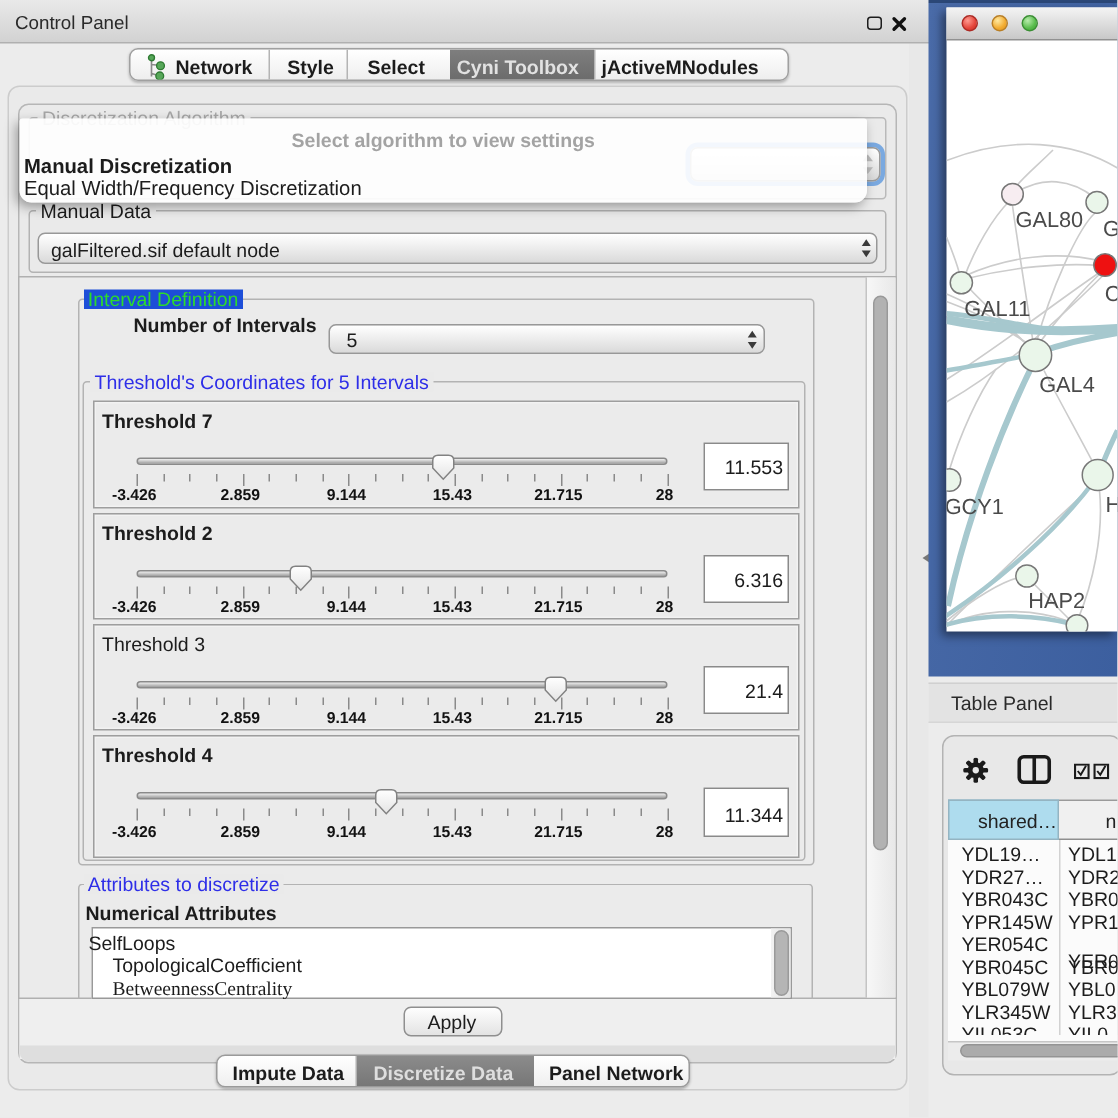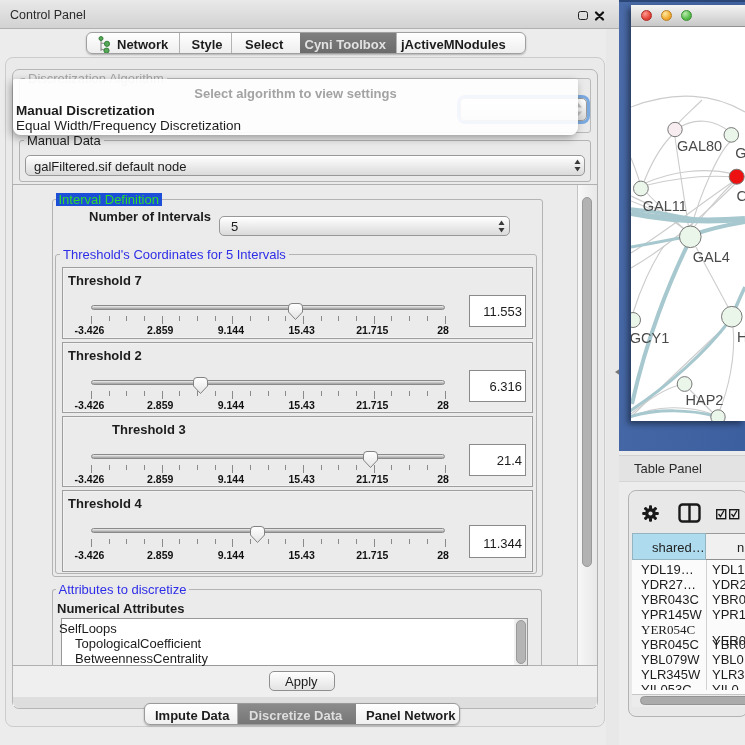--- a/index.html
+++ b/index.html
@@ -157,21 +157,21 @@
       <linearGradient id="g341.5" x1="0" y1="0" x2="0" y2="1">
         <stop offset="0" stop-color="#ffffff"></stop>
         <stop offset="1" stop-color="#e4e4e4"></stop>
       </linearGradient>
     </defs>
     <path d="M1.5 5 Q1.5 1.5 5 1.5 L12 1.5 Q15.5 1.5 15.5 5 L15.5 10 L8.5 17.5 L1.5 10 Z" fill="url(#g341.5)" stroke="#828282" stroke-width="1"></path>
   </svg>
 <div class="abs" style="left:469px;top:369.5px;width:56.5px;height:32px;background:#ffffff;border:1px solid #8a8a8a;"></div>
 <div class="abs t13" style="left:469px;top:379.5px;width:53px;text-align:right;">6.316</div>
 <div class="abs" style="left:62px;top:415.5px;width:471px;height:71.5px;border:1px solid #9e9e9e;box-shadow:inset 0 0 0 1px #f2f2f2;"></div>
-<div class="abs t13" style="left:68px;top:422.5px;font-weight:bold;margin-left:44px;">Threshold 3</div>
+<div class="abs t13" style="left:68px;top:422.5px;font-weight:normal;">Threshold 3</div>
 <div class="abs" style="left:91px;top:453.5px;width:353.5px;height:5px;border:1px solid #8a8a8a;border-radius:2.5px;background:linear-gradient(#efefef,#9e9e9e);"></div>
 <div class="abs" style="left:91px;top:464.5px;width:1px;height:8px;background:#8a8a8a;"></div>
 <div class="abs" style="left:108.675px;top:464.5px;width:1px;height:5px;background:#8a8a8a;"></div>
 <div class="abs" style="left:126.35px;top:464.5px;width:1px;height:5px;background:#8a8a8a;"></div>
 <div class="abs" style="left:144.025px;top:464.5px;width:1px;height:5px;background:#8a8a8a;"></div>
 <div class="abs" style="left:161.7px;top:464.5px;width:1px;height:8px;background:#8a8a8a;"></div>
 <div class="abs" style="left:179.375px;top:464.5px;width:1px;height:5px;background:#8a8a8a;"></div>
 <div class="abs" style="left:197.05px;top:464.5px;width:1px;height:5px;background:#8a8a8a;"></div>
 <div class="abs" style="left:214.72500000000002px;top:464.5px;width:1px;height:5px;background:#8a8a8a;"></div>
 <div class="abs" style="left:232.4px;top:464.5px;width:1px;height:8px;background:#8a8a8a;"></div>
@@ -246,21 +246,21 @@
 <div class="abs" style="left:469px;top:525px;width:56.5px;height:33px;background:#ffffff;border:1px solid #8a8a8a;"></div>
 <div class="abs t13" style="left:469px;top:537px;width:53px;text-align:right;">11.344</div>
 
 <div class="abs" style="left:52px;top:589px;width:490px;height:77px;border:1px solid #b3b3b3;border-top-right-radius:3px;border-top-left-radius:3px;border-bottom:none;"></div>
 <div class="abs t13" style="left:55.5px;top:583px;color:#2e2ee8;background:#eaeaea;padding:0 3px;">Attributes to discretize</div>
 <div class="abs t13" style="left:57px;top:602px;font-weight:bold;">Numerical Attributes</div>
 
 <div class="abs" style="left:61px;top:618px;width:467px;height:48px;background:#ffffff;border:1px solid #999999;"></div>
 <div class="abs t13" style="left:59px;top:622px;">SelfLoops</div>
 <div class="abs t13" style="left:75px;top:637px;">TopologicalCoefficient</div>
-<div class="abs t13" style="left:75px;top:652px;">BetweennessCentrality</div>
+<div class="abs t13" style="left:75px;top:652px;font-family:Liberation Serif, serif;">BetweennessCentrality</div>
 
 <div class="abs" style="left:514px;top:619px;width:13px;height:46px;background:linear-gradient(90deg,#f2f2f2,#e4e4e4);"></div>
 <div class="abs" style="left:515.5px;top:620px;width:10px;height:44px;background:#b5b5b5;border:1px solid #9a9a9a;border-radius:5px;"></div>
 
 <div class="abs" style="left:577px;top:185px;width:20px;height:480px;background:linear-gradient(90deg,#f7f7f7,#e8e8e8);border-left:1px solid #c4c4c4;"></div>
 <div class="abs" style="left:582px;top:197px;width:10px;height:370px;background:#b2b2b2;border:1px solid #999999;border-radius:5px;"></div>
 
 <div class="abs" style="left:13px;top:666px;width:584px;height:40px;background:#efefef;"></div>
 <div class="abs" style="left:13px;top:697px;width:584px;height:11px;background:#dedede;border-radius:0 0 7px 7px;"></div>
 <div class="abs" style="left:269px;top:671px;width:66px;height:20px;border:1px solid #8f8f8f;border-radius:5px;background:linear-gradient(#fefefe,#e3e3e3);"></div>
@@ -383,21 +383,21 @@
 <div class="abs" style="left:632px;top:560px;width:113px;height:134px;background:#fbfbfb;"></div>
 <div class="abs" style="left:705.5px;top:560px;width:1px;height:134px;background:#d2d2d2;"></div>
 <div class="abs t13" style="left:641px;top:563px;">YDL19…</div>
 <div class="abs t13" style="left:712px;top:563px;">YDL1</div>
 <div class="abs t13" style="left:641px;top:577.95px;">YDR27…</div>
 <div class="abs t13" style="left:712px;top:577.95px;">YDR2</div>
 <div class="abs t13" style="left:641px;top:592.9px;">YBR043C</div>
 <div class="abs t13" style="left:712px;top:592.9px;">YBR0</div>
 <div class="abs t13" style="left:641px;top:607.85px;">YPR145W</div>
 <div class="abs t13" style="left:712px;top:607.85px;">YPR1</div>
-<div class="abs t13" style="left:641px;top:622.8px;font-family:Liberation Serif, serif;">YER054C</div>
+<div class="abs t13" style="left:641px;top:622.8px;">YER054C</div>
 <div class="abs t13" style="left:712px;top:634px;">YER0</div>
 <div class="abs t13" style="left:641px;top:637.75px;">YBR045C</div>
 <div class="abs t13" style="left:712px;top:637.75px;">YBR0</div>
 <div class="abs t13" style="left:641px;top:652.7px;">YBL079W</div>
 <div class="abs t13" style="left:712px;top:652.7px;">YBL0</div>
 <div class="abs t13" style="left:641px;top:667.65px;">YLR345W</div>
 <div class="abs t13" style="left:712px;top:667.65px;">YLR3</div>
 <div class="abs t13" style="left:641px;top:682.6px;">YIL053C</div>
 <div class="abs t13" style="left:712px;top:682.6px;">YIL0</div>
 <div class="abs" style="left:632px;top:690px;width:113px;height:4px;background:#fbfbfb;"></div>

